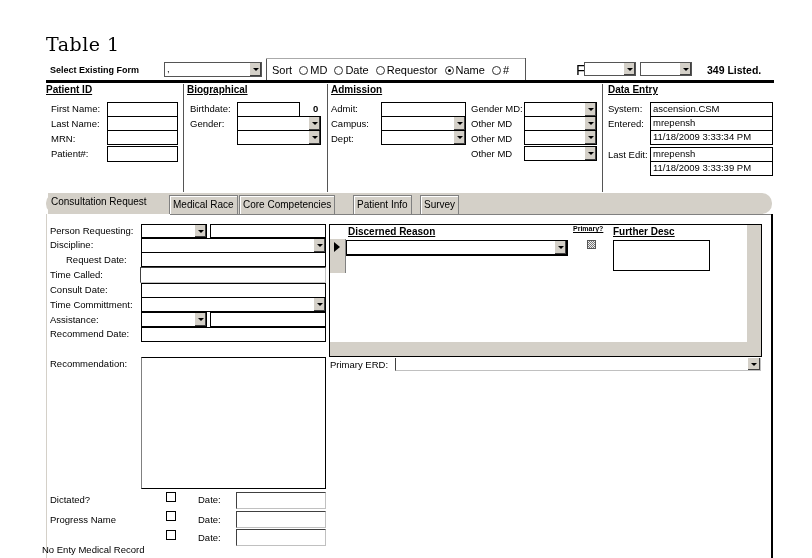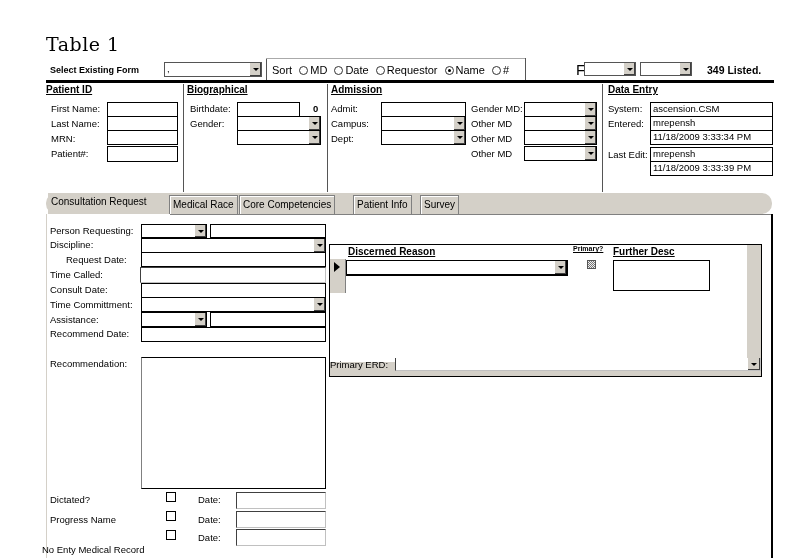--- a/index.html
+++ b/index.html
@@ -218,21 +218,21 @@
 <div class="lbl" style="left:50px;top:328px;">Recommend Date:</div>
 <div class="box" style="left:141px;top:327px;width:185px;height:15px;">
     <span class="val"></span>
   </div>
 
 <div class="lbl" style="left:50px;top:358px;">Recommendation:</div>
 <div class="box" style="left:141px;top:357px;width:185px;height:132px;border-left-color:#808080;">
     <span class="val"></span>
   </div>
 
-<div class="abs" style="left:329px;top:224px;width:433px;height:133px;border:1px solid #000;background:#d4d0c8;margin-top:20px;">
+<div class="abs" style="left:329px;top:224px;width:433px;height:133px;border:1px solid #000;background:#d4d0c8;">
   <div class="abs" style="left:0;top:0;width:417px;height:117px;background:#fff;"></div>
   <div class="abs" style="left:0;top:14px;width:16px;height:34px;background:#d4d0c8;border-right:1px solid #808080;">
     <span class="abs" style="left:4px;top:3px;width:0;height:0;border-top:5px solid transparent;border-bottom:5px solid transparent;border-left:6px solid #000;"></span>
   </div>
   <div class="sec-h" style="left:18px;top:1px;font-size:10px;">Discerned Reason</div>
   <div class="sec-h" style="left:243px;top:0px;font-size:7px;">Primary?</div>
   <div class="sec-h" style="left:283px;top:1px;font-size:10px;">Further Desc</div>
   <div class="box" style="left:16px;top:15px;width:222px;height:16px;border-right:2px solid #000;border-bottom:2px solid #000;">
       <span class="val"></span>
       <span class="ddbtn"></span>

